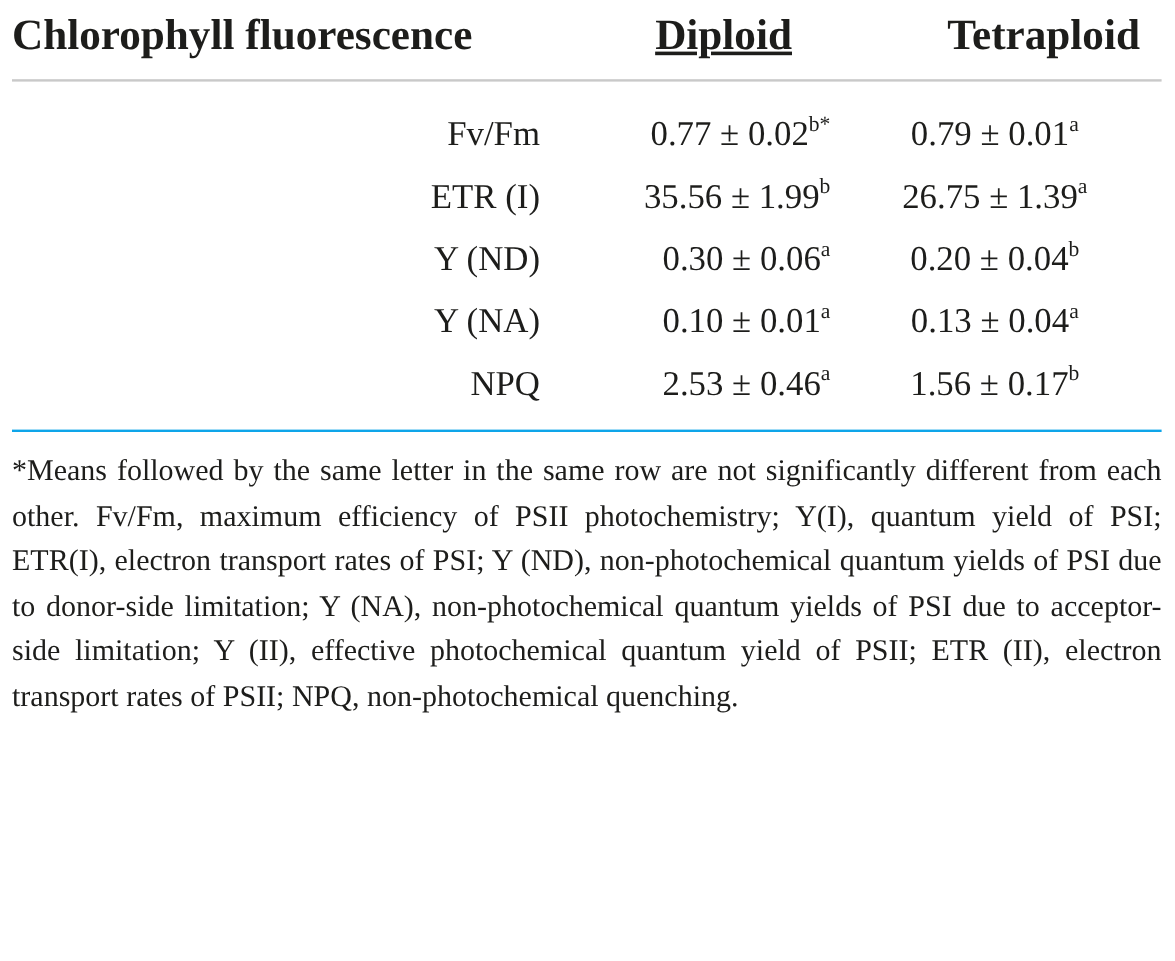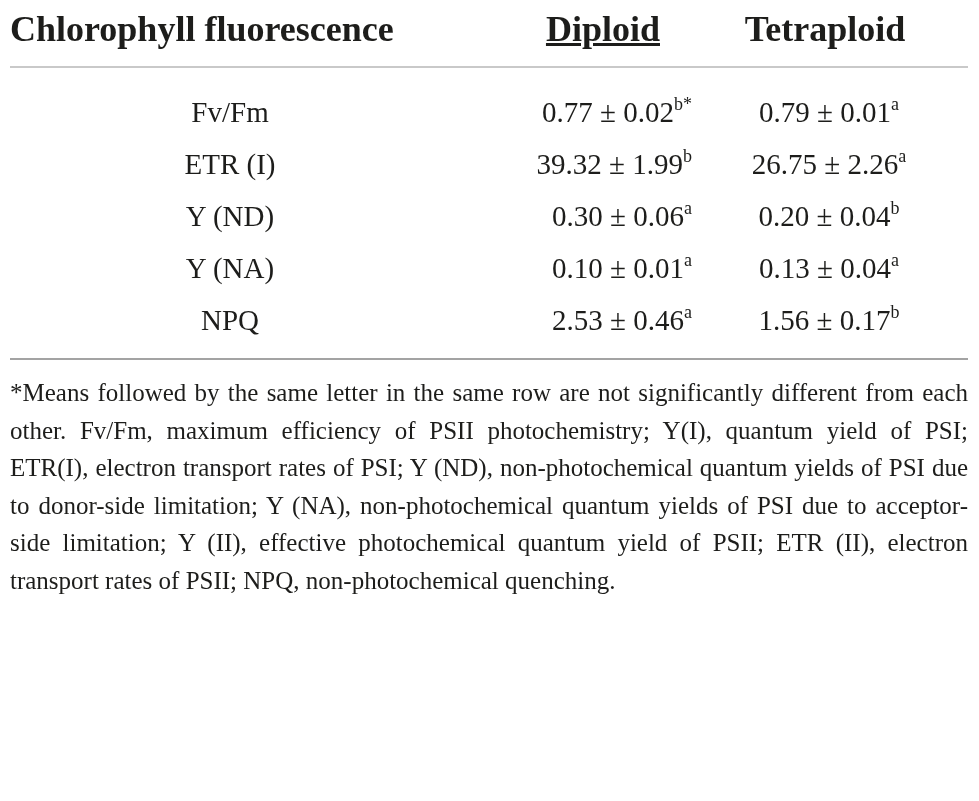--- a/index.html
+++ b/index.html
@@ -14,47 +14,47 @@
     color: #1d1d1b;
     overflow: hidden;
   }
   .page {
     padding: 8px 11px 0 10px;
   }
   table.fluor-table {
     width: 958px;
     table-layout: fixed;
     border-collapse: collapse;
-    border-bottom: 2px solid #a3a3a3;
+    border-bottom: 2px solid #0ea5e9;
   }
   col.c1 { width: 440px; }
   col.c2 { width: 250px; }
   col.c3 { width: 268px; }
   thead th {
     font-size: 36px;
     font-weight: bold;
     line-height: 42px;
     padding: 0 0 16px 0;
     vertical-align: top;
     border-bottom: 2px solid #c9c9c9;
     white-space: nowrap;
   }
   thead th.h1 { text-align: left; }
   thead th.h2 { text-align: right; padding-right: 40px; text-decoration: underline; }
-  thead th.h3 { text-align: center; padding-right: 18px; }
+  thead th.h3 { text-align: right; padding-right: 18px; }
   tbody td {
     font-size: 29px;
     height: 52px;
     vertical-align: middle;
     padding: 0;
     white-space: nowrap;
   }
   tbody tr:first-child td { padding-top: 18px; }
   tbody tr:last-child td { padding-bottom: 12px; }
-  td.v1 { text-align: center; margin-left: 40px; }
+  td.v1 { text-align: right; margin-left: 40px; }
   td.v2 { text-align: right; padding-right: 8px; }
   td.v3 { text-align: center; padding-right: 10px; }
   tbody sup {
     font-size: 18px;
     line-height: 0;
     vertical-align: baseline;
     position: relative;
     top: -12px;
   }
   .footnote {
@@ -85,22 +85,22 @@
       </tr>
     </thead>
     <tbody>
       <tr>
         <td class="v1">Fv/Fm</td>
         <td class="v2"><span>0.77 ± 0.02</span><sup>b*</sup></td>
         <td class="v3"><span>0.79 ± 0.01</span><sup>a</sup></td>
       </tr>
       <tr>
         <td class="v1">ETR (I)</td>
-        <td class="v2"><span>39.32 ± 1.99</span><sup>b</sup></td>
-        <td class="v3"><span>26.75 ± 2.26</span><sup>a</sup></td>
+        <td class="v2"><span>35.56 ± 1.99</span><sup>b</sup></td>
+        <td class="v3"><span>26.75 ± 1.39</span><sup>a</sup></td>
       </tr>
       <tr>
         <td class="v1">Y (ND)</td>
         <td class="v2"><span>0.30 ± 0.06</span><sup>a</sup></td>
         <td class="v3"><span>0.20 ± 0.04</span><sup>b</sup></td>
       </tr>
       <tr>
         <td class="v1">Y (NA)</td>
         <td class="v2"><span>0.10 ± 0.01</span><sup>a</sup></td>
         <td class="v3"><span>0.13 ± 0.04</span><sup>a</sup></td>

